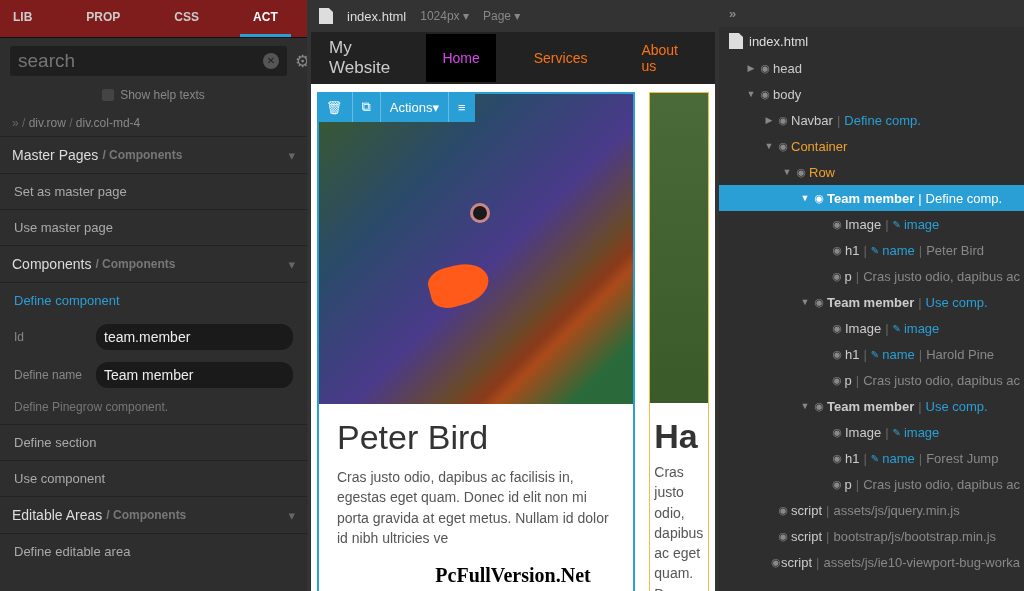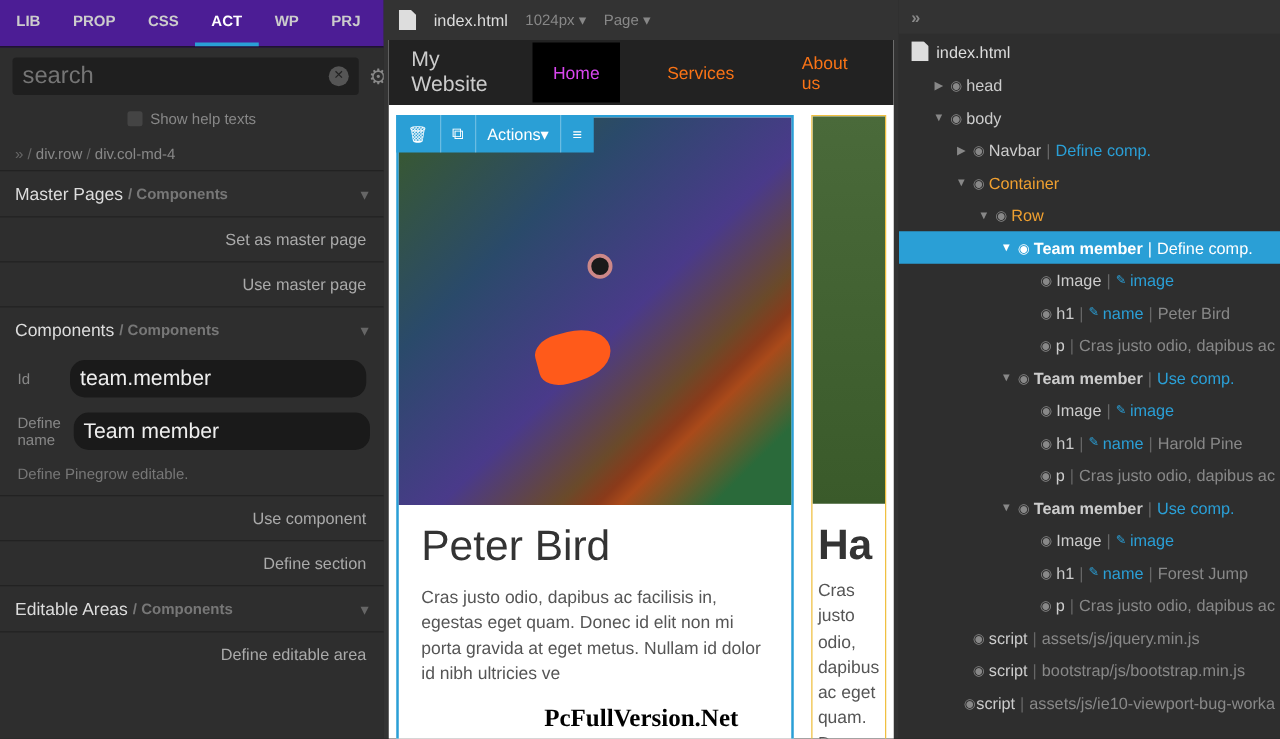--- a/index.html
+++ b/index.html
@@ -1,41 +1,41 @@
 <!DOCTYPE html>
 <html><head>
 <meta charset="utf-8">
 <style>
 * { margin:0; padding:0; box-sizing:border-box; font-family:-apple-system,Helvetica,Arial,sans-serif; }
 body { background:#2a2a2a; color:#ccc; font-size:13px; overflow:hidden; width:1024px; height:591px; }
 .app { display:flex; height:591px; }
 
 
 .left { width:307px; background:#2e2e2e; display:flex; flex-direction:column; }
-.tabs { display:flex; border-bottom:1px solid #111; background:#4c1d95; }
+.tabs { display:flex; border-bottom:1px solid #111; background:#7f1d1d;gap:28px; }
 .tab { padding:10px 13px; color:#ccc; font-weight:bold; font-size:12px; cursor:pointer; }
 .tab.active { border-bottom:3px solid #2a9fd6; color:#fff; }
 .search-row { display:flex; align-items:center; padding:8px 10px; gap:8px; }
 .search-box { flex:1; background:#1f1f1f; border-radius:3px; display:flex; align-items:center; padding:4px 8px; }
 .search-box input { flex:1; background:transparent; border:none; color:#888; font-size:19px; outline:none; }
 .clear-x { width:16px; height:16px; background:#555; border-radius:50%; color:#222; text-align:center; line-height:15px; font-size:10px; cursor:pointer; }
 .gear { color:#888; font-size:17px; cursor:pointer; }
 .help-row { padding:4px 12px 8px; display:flex; align-items:center; gap:6px; color:#888; font-size:12px;justify-content:center; }
 .checkbox { width:12px; height:12px; background:#444; border-radius:2px; }
 .crumb { padding:6px 12px; color:#666; font-size:12px; }
 .crumb a { color:#888; text-decoration:none; }
 .section-h { padding:10px 12px; display:flex; align-items:center; border-top:1px solid #222; }
 .section-h .t { color:#ddd; font-size:14px; font-weight:500; }
 .section-h .s { color:#777; font-size:12px; margin-left:4px;font-weight:bold; }
 .section-h .chev { margin-left:auto; color:#666; }
-.row-item { padding:10px 14px; color:#aaa; border-top:1px solid #222; cursor:pointer; font-size:13px;text-align:right; }
+.row-item { padding:10px 14px; color:#aaa; border-top:1px solid #222; cursor:pointer; font-size:13px; }
 .row-item.link { color:#2a9fd6; }
 .field-row { display:flex; align-items:center; padding:6px 14px; gap:10px; }
 .field-row label { width:78px; color:#888; font-size:12px; }
-.field-row input { flex:1; background:#1a1a1a; border:none; padding:5px 8px; color:#eee; font-size:17px; border-radius:12px; }
+.field-row input { flex:1; background:#1a1a1a; border:none; padding:5px 8px; color:#eee; font-size:14px; border-radius:12px; }
 .hint { padding:6px 14px 10px; color:#777; font-size:12px; }
 
 
 .center { width:412px; background:#333; display:flex; flex-direction:column; }
 .page-bar { display:flex; align-items:center; gap:14px; padding:8px 12px; background:#333; }
 .file-icon { width:14px; height:16px; background:#ddd; clip-path:polygon(0 0,70% 0,100% 25%,100% 100%,0 100%); }
 .page-bar .name { color:#ddd; font-size:13px; }
 .page-bar .dim { color:#888; font-size:12px; }
 .page-bar .dd { color:#888; font-size:12px; cursor:pointer; }
 .preview { flex:1; background:#fff; margin:0 4px; position:relative; overflow:hidden; }
@@ -114,31 +114,32 @@
       <span class="chev">▾</span>
     </div>
     <div class="row-item">Set as master page</div>
     <div class="row-item">Use master page</div>
 
     <div class="section-h">
       <span class="t">Components</span>
       <span class="s">/ Components</span>
       <span class="chev">▾</span>
     </div>
+    <div class="row-item link">Define component</div>
     <div class="field-row">
       <label>Id</label>
       <input value="team.member" style="">
     </div>
     <div class="field-row">
       <label>Define name</label>
       <input value="Team member" style="">
     </div>
-    <div class="hint">Define Pinegrow editable.</div>
+    <div class="hint">Define Pinegrow component.</div>
+    <div class="row-item">Define section</div>
     <div class="row-item">Use component</div>
-    <div class="row-item">Define section</div>
 
     <div class="section-h">
       <span class="t">Editable Areas</span>
       <span class="s">/ Components</span>
       <span class="chev">▾</span>
     </div>
     <div class="row-item">Define editable area</div>
   </div>
 
   <div class="center">

